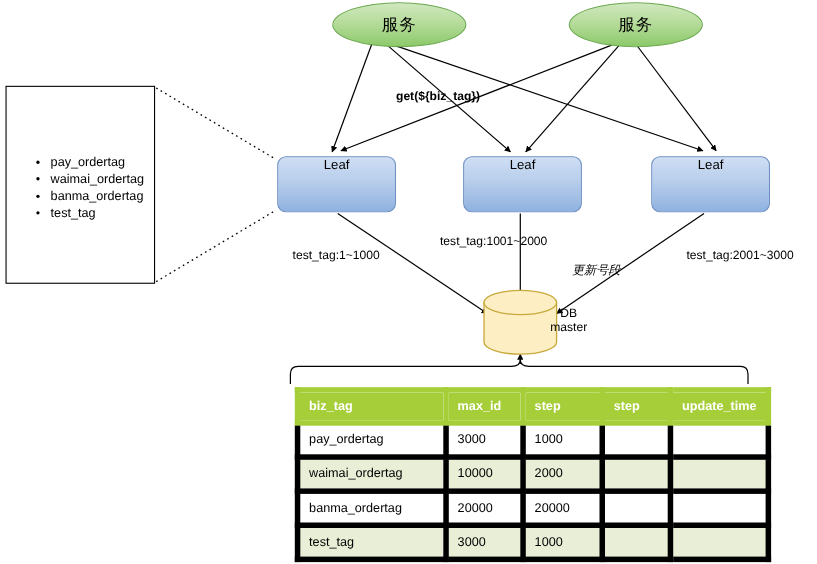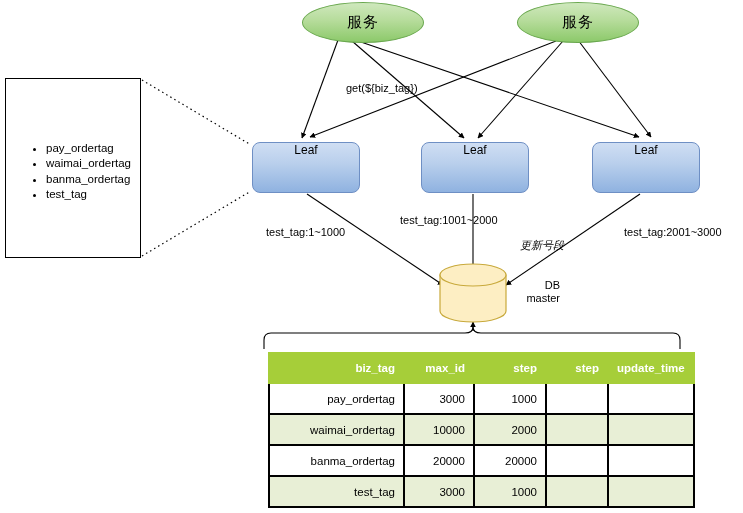--- a/index.html
+++ b/index.html
@@ -101,58 +101,58 @@
   
   .db-node {
     position: absolute;
     left: 440px;
     top: 265px;
     width: 66px;
     height: 56px;
   }
   .db-label {
     position: absolute;
-    left: 14px;
+    left: 4px;
     top: 14px;
     width: 66px;
-    text-align: right;
+    text-align: center;
     font-size: 11px;
     line-height: 13px;
     color: #000;
     padding-left: 40px;
   }
 
   
   .edge-label {
     position: absolute;
     font-size: 11px;
     color: #000;
     white-space: nowrap;
     background: transparent;
   }
-  #edge-get      { left: 346px; top: 82px; }
+  #edge-get      { left: 360px; top: 82px; font-weight: bold; }
   #edge-range-1  { left: 266px; top: 226px; }
   #edge-range-2  { left: 400px; top: 214px; }
   #edge-range-3  { left: 624px; top: 204px; margin-top: 22px; }
   #edge-update   { left: 520px; top: 238px; font-style: italic; }
 
   
   .db-table {
     position: absolute;
     left: 268px;
     top: 352px;
     border-collapse: collapse;
     table-layout: fixed;
     font-size: 11.5px;
   }
   .db-table th, .db-table td {
-    border: 2px solid #000000;
+    border: 5px solid #000000;
     padding: 0 8px;
     height: 31px;
-    text-align: right;
+    text-align: left;
     box-sizing: border-box;
     overflow: hidden;
     white-space: nowrap;
   }
   .db-table thead th {
     background: #a6ce39;
     color: #ffffff;
     font-weight: bold;
     border-color: #a6ce39;
     height: 30px;

